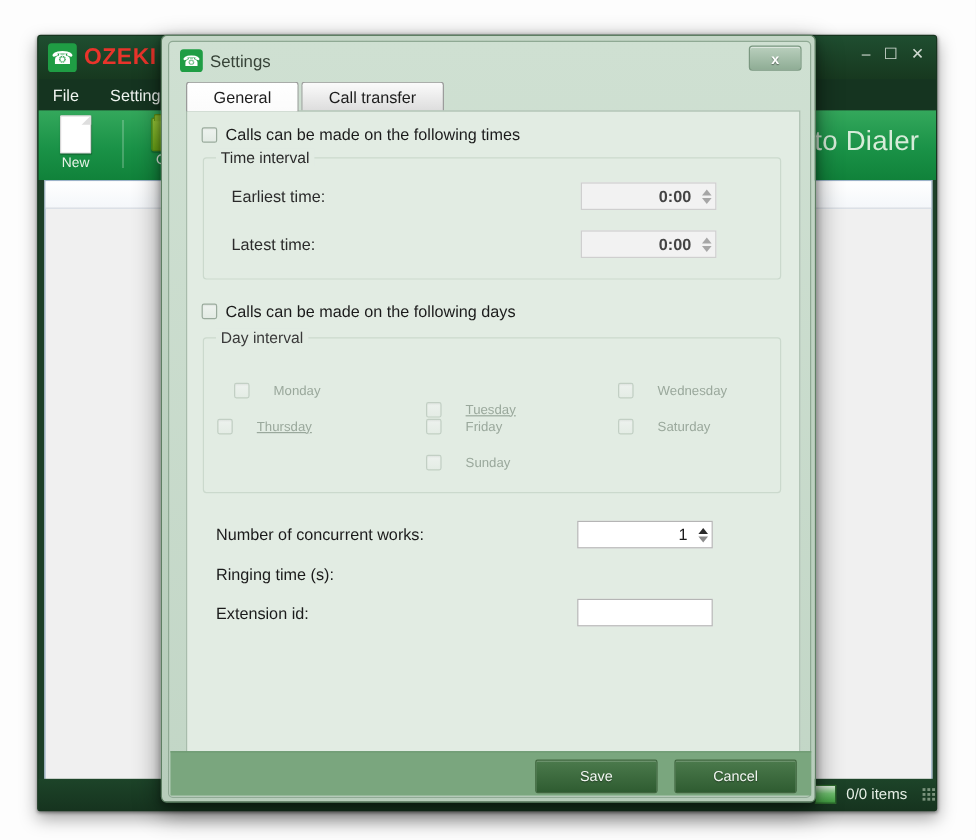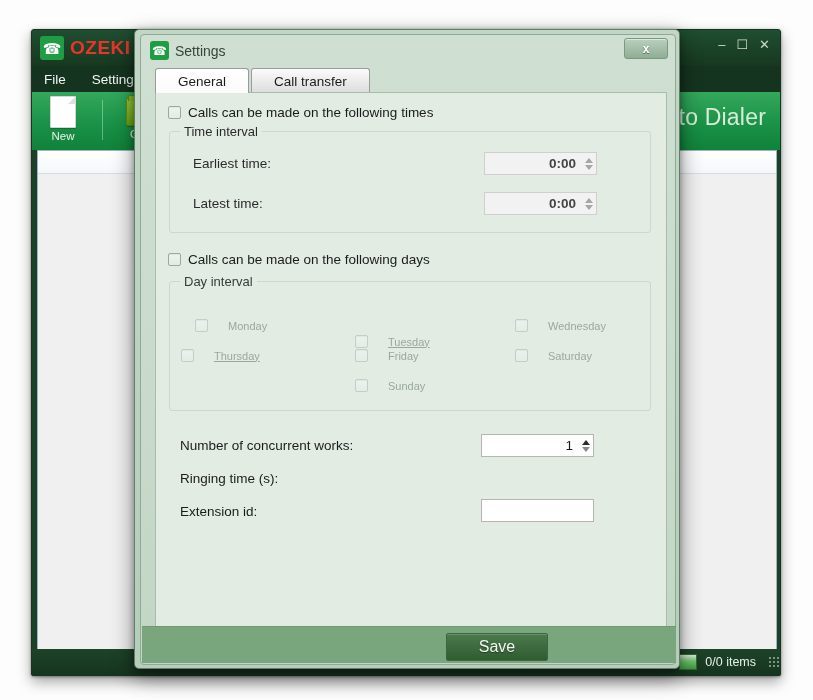--- a/index.html
+++ b/index.html
@@ -230,21 +230,21 @@
   #dlg-footer{
     position:absolute;left:1px;bottom:1px;width:534px;height:37px;
     background:#7aa67e;
     border-top:1px solid #6d9a72;
     box-sizing:border-box;
   }
   .dlg-btn{
     position:absolute;top:6px;width:100px;height:26px;
     border:1px solid #40663f;border-radius:2px;
     background:linear-gradient(to bottom,#4b7a4c 0%,#2f5c31 100%);
-    color:#f2f7f2;font-size:16px;
+    color:#f2f7f2;font-size:12px;
     display:flex;align-items:center;justify-content:center;
     box-shadow:inset 0 1px 0 rgba(255,255,255,.18);
     cursor:pointer;
     text-shadow:0 1px 1px rgba(0,0,0,.4);
   }
 </style>
 </head>
 <body>
 
 <div id="root">
@@ -387,18 +387,19 @@
 
         <span class="field-label" style="left:24px;top:378px;">Ringing time (s):</span>
 
         <span class="field-label" style="left:24px;top:411px;">Extension id:</span>
         <div class="textbox" style="left:325px;top:406px;"></div>
 
       </div>
 
       <div id="dlg-footer">
         <div class="dlg-btn" style="left:304px;">Save</div>
+        <div class="dlg-btn" style="left:420px;">Cancel</div>
       </div>
 
     </div>
   </div>
 
 </div>
 
 </body></html>

